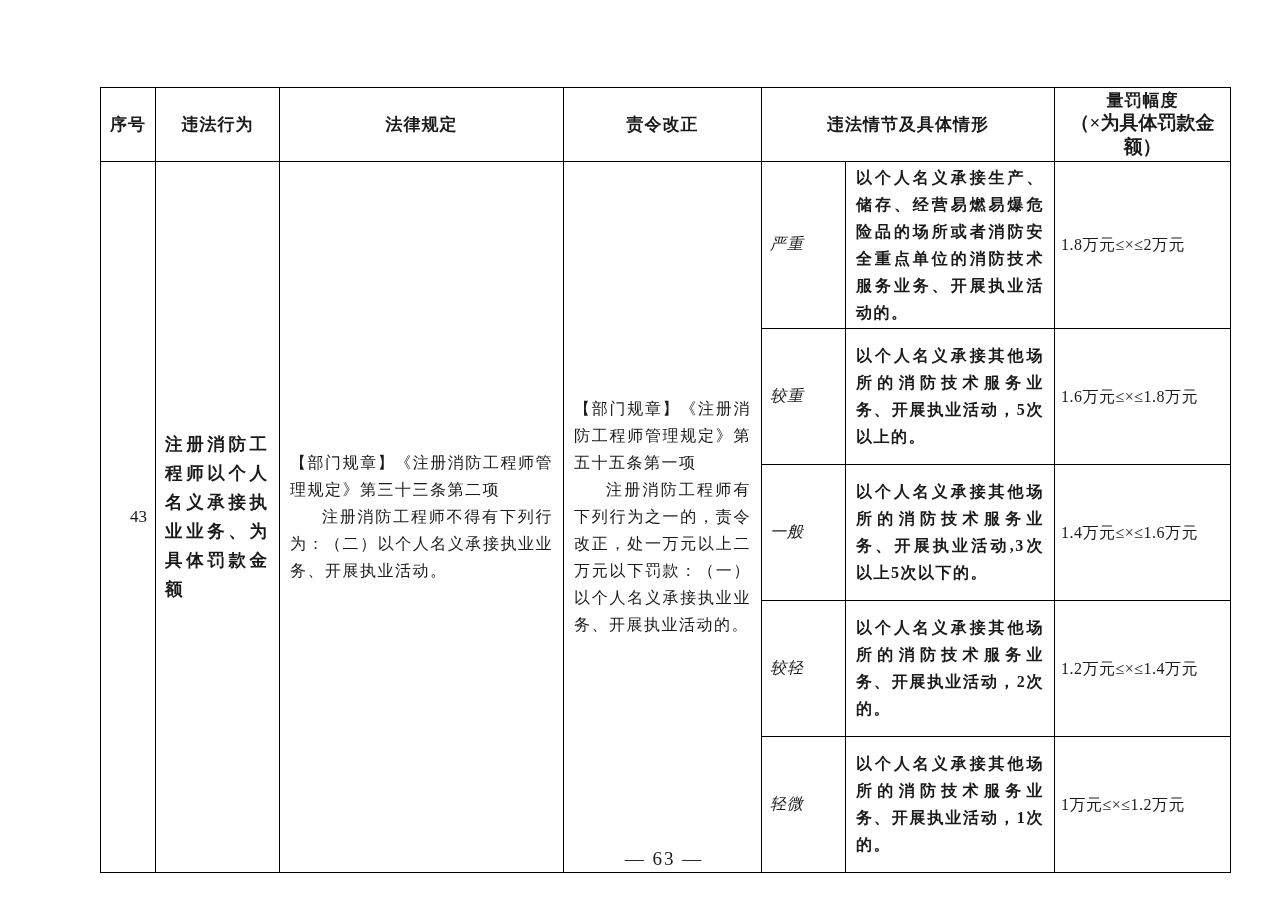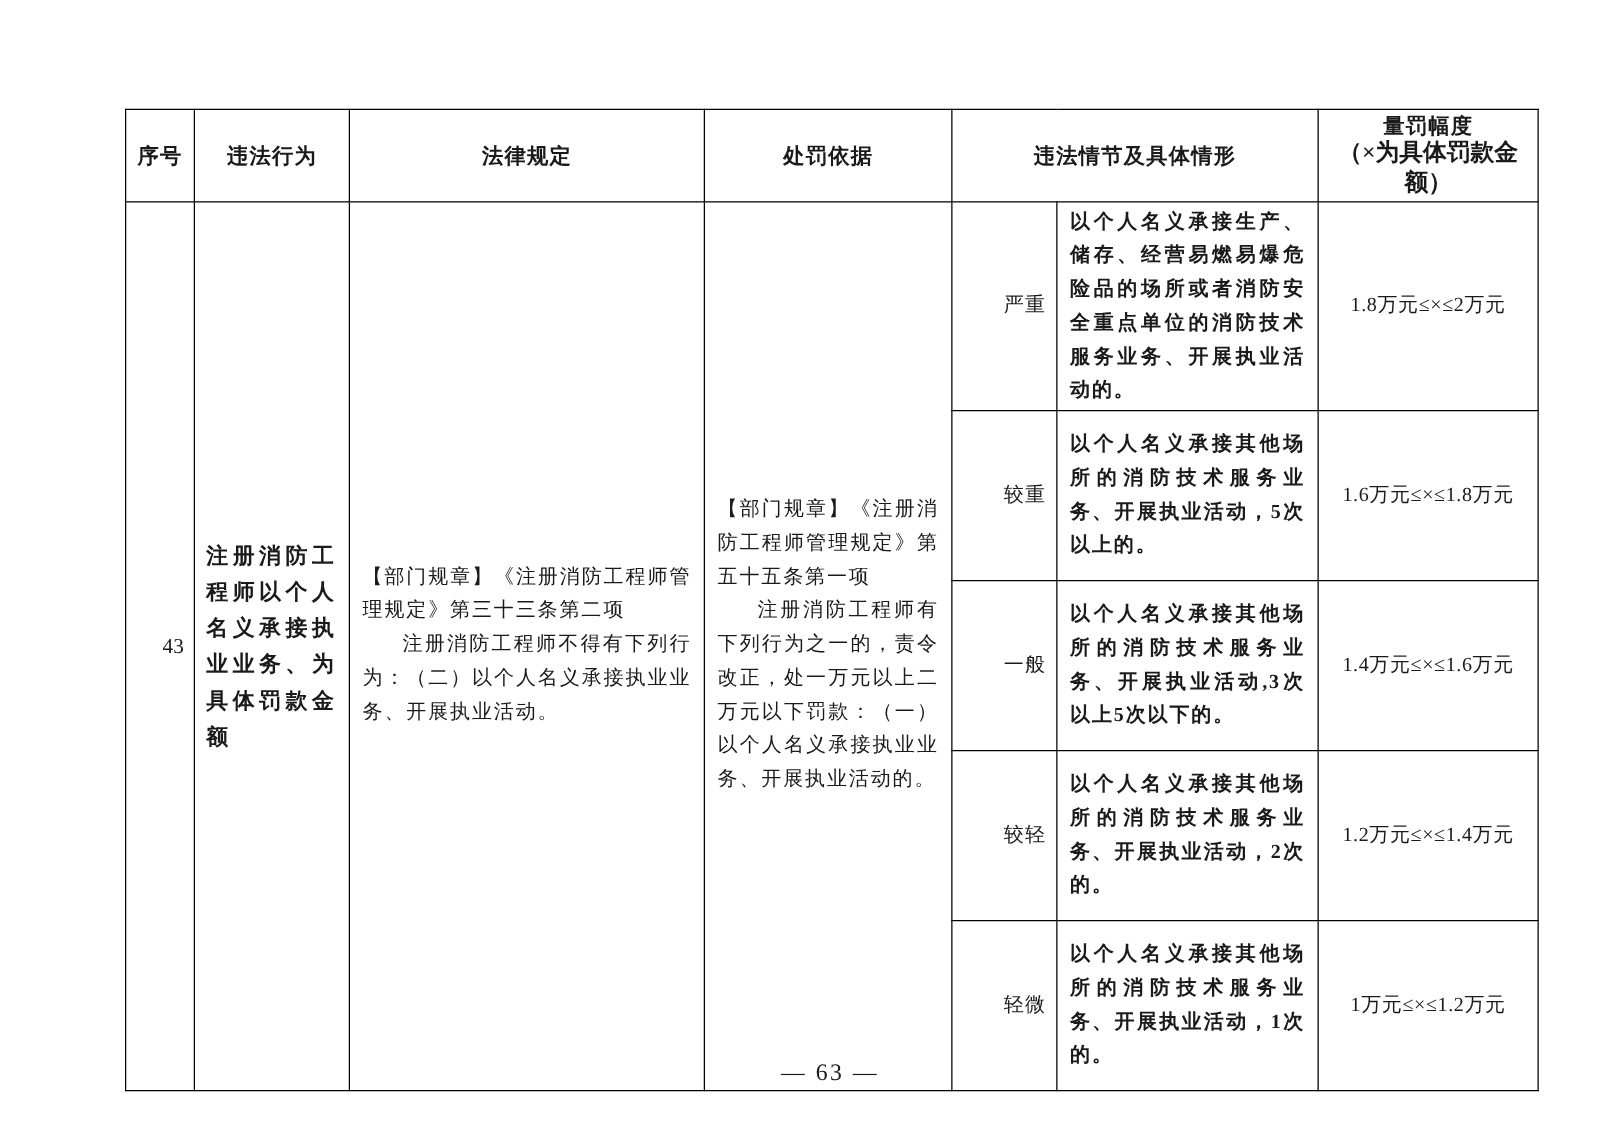--- a/index.html
+++ b/index.html
@@ -60,41 +60,42 @@
     text-align: justify;
     padding: 2px 9px;
   }
   td.c-law, td.c-basis {
     font-size: 16px;
     line-height: 27px;
     letter-spacing: 1.5px;
     text-align: justify;
     padding: 2px 10px;
   }
-  td.c-law p, td.c-basis p { margin: 0; font-family: Liberation Mono, monospace; }
+  td.c-law p, td.c-basis p { margin: 0; }
   td.c-law p.p2, td.c-basis p.p2 { text-indent: 2em; }
 
   td.c-sev {
-    text-align: right;
+    text-align: left;
     font-size: 16px;
     letter-spacing: 1px;
+    font-style: italic;
   }
   td.c-sit {
     font-size: 16px;
     line-height: 27px;
     letter-spacing: 1.5px;
     text-align: justify;
     padding: 2px 10px;
     font-weight: bold;
   }
   td.c-pen {
     font-size: 16px;
     line-height: 27px;
     letter-spacing: 0.5px;
-    text-align: center;
+    text-align: left;
     padding: 2px 6px;
   }
 
   .footer {
     position: absolute;
     left: 0;
     top: 848px;
     width: 100%;
     text-align: center;
     font-size: 19px;
@@ -115,21 +116,21 @@
       <col style="width:198px">
       <col style="width:84px">
       <col style="width:209px">
       <col style="width:176px">
     </colgroup>
     <thead>
       <tr>
         <th>序号</th>
         <th>违法行为</th>
         <th>法律规定</th>
-        <th>处罚依据</th>
+        <th>责令改正</th>
         <th colspan="2">违法情节及具体情形</th>
         <th>
           <div>量罚幅度</div>
           <div class="sub">（×为具体罚款金额）</div>
         </th>
       </tr>
     </thead>
     <tbody>
       <tr>
         <td class="c-index" rowspan="5">43</td>

